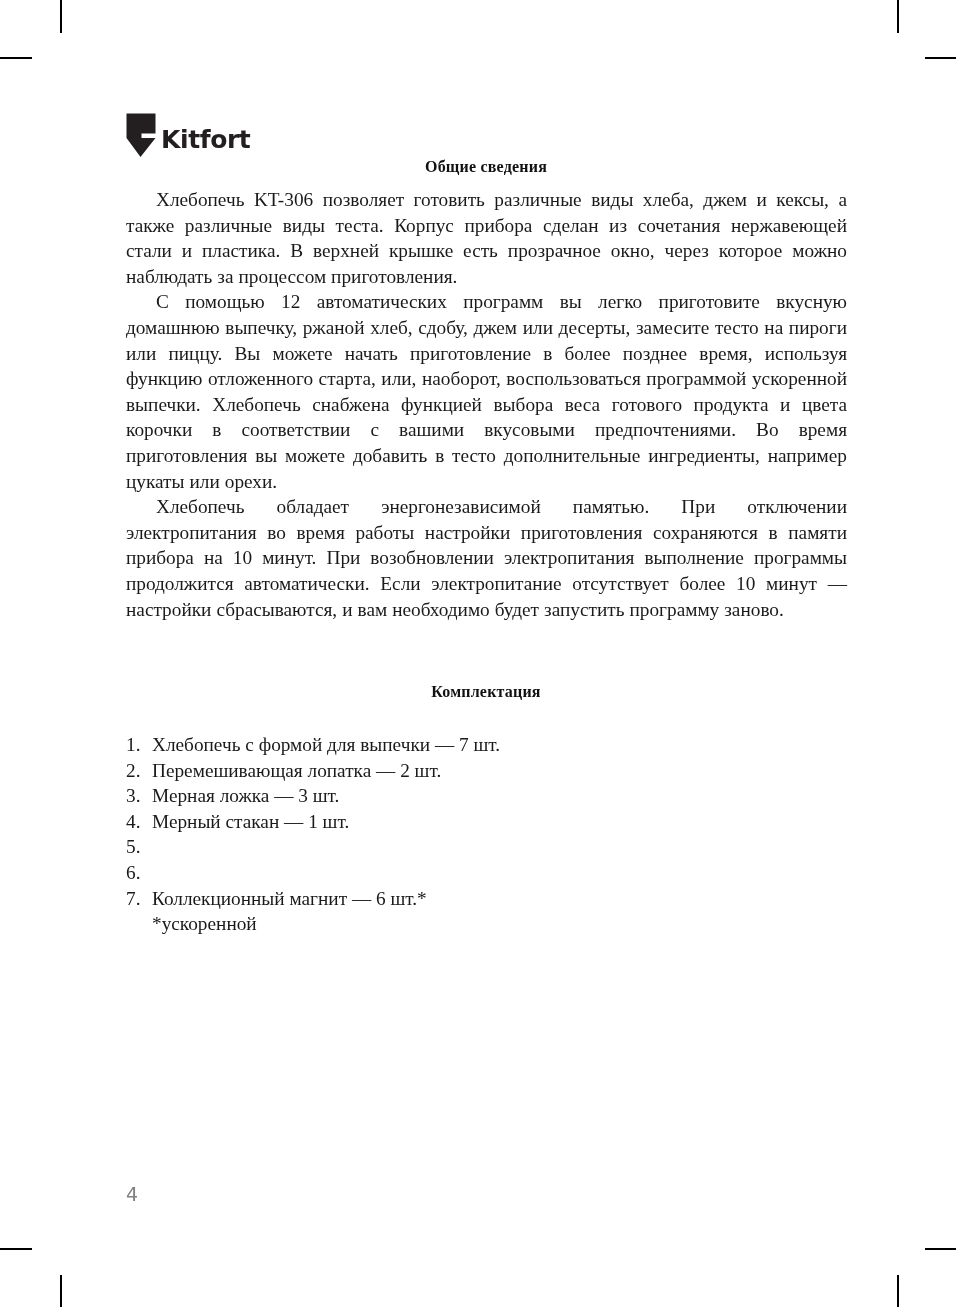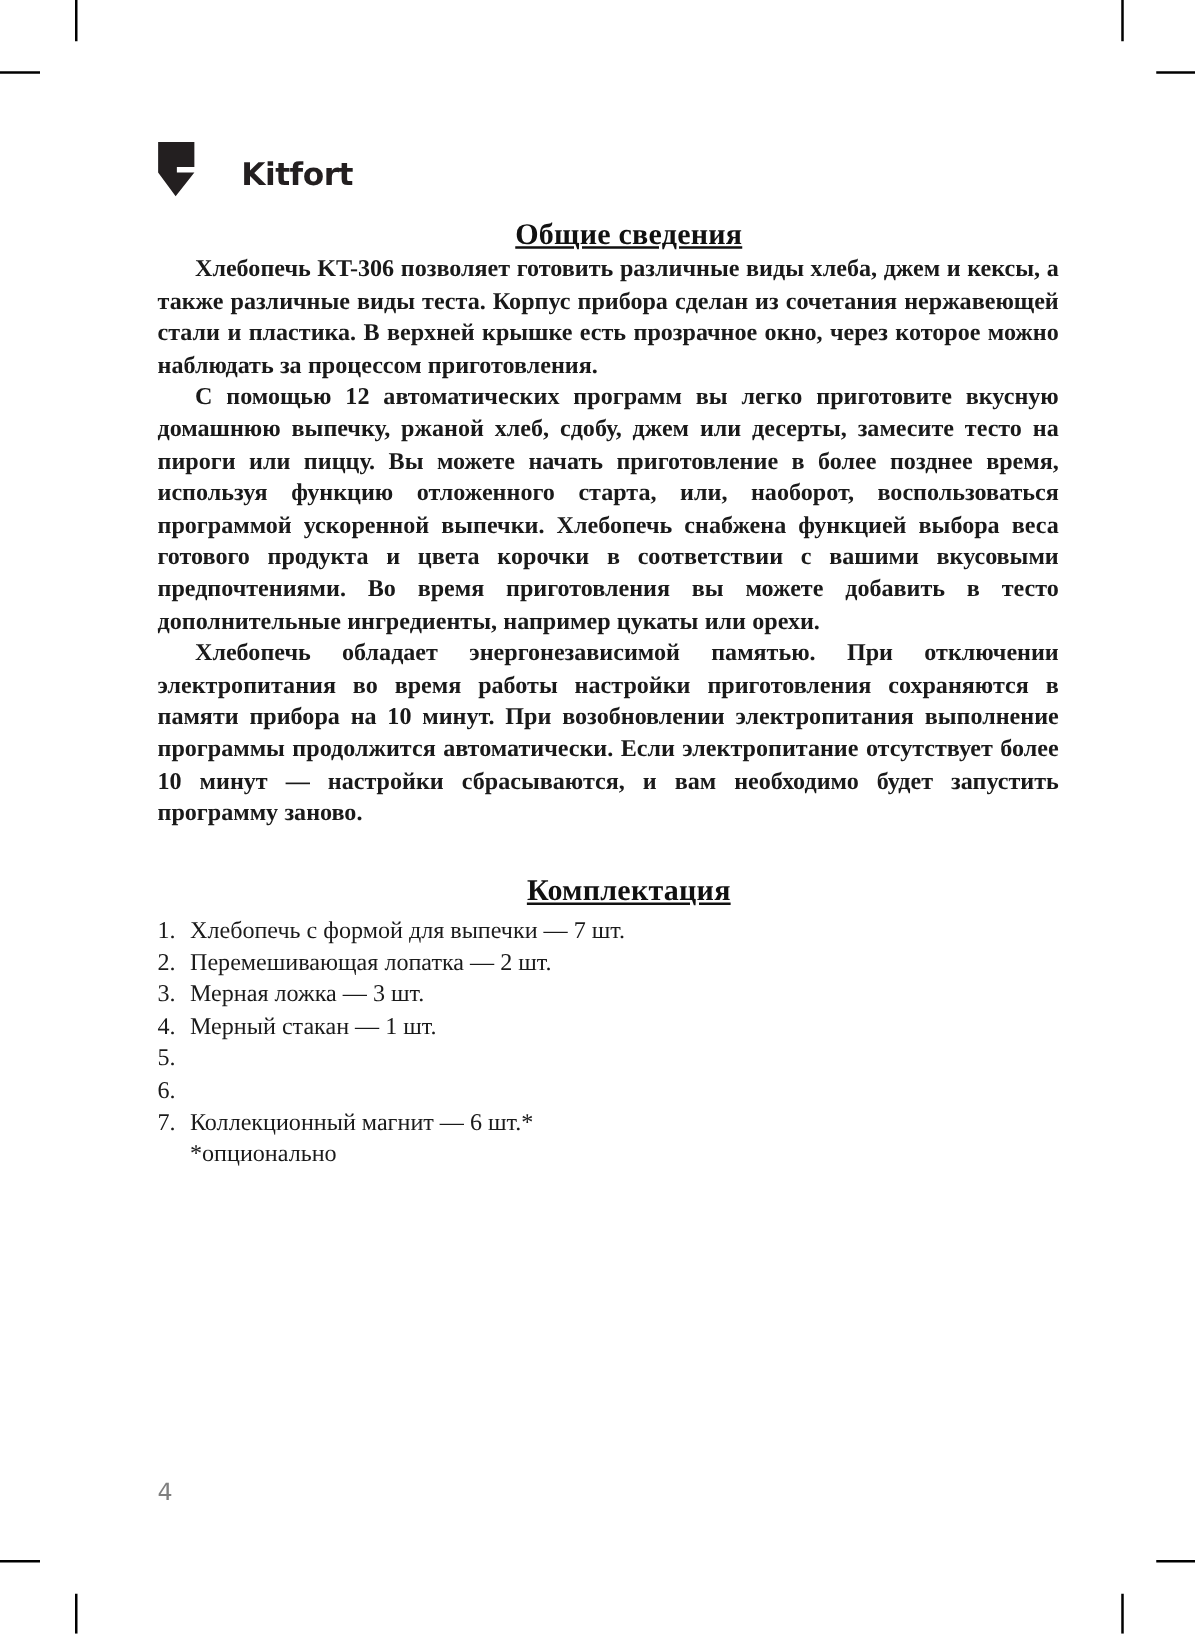--- a/index.html
+++ b/index.html
@@ -43,60 +43,58 @@
   }
 
   
   .brand {
     position: absolute;
     left: 0;
     top: 108px;
     display: flex;
     align-items: flex-end;
     height: 50px;
-    gap: 32px;
   }
   .brand-mark {
     width: 30px;
     height: 45px;
     margin-right: 5px;
     flex: none;
   }
   .brand-name {
     font-family: "DejaVu Sans", "Liberation Sans", sans-serif;
     font-weight: bold;
     font-size: 25px;
     letter-spacing: -0.4px;
     color: #231f20;
     line-height: 1;
     position: relative;
     top: -6px;
   }
 
   
   h2.section-title {
-    margin: 17px;
+    margin: 0;
     text-align: center;
     font-family: "Liberation Serif", "DejaVu Serif", serif;
     font-weight: bold;
-    font-size: 24px;
+    font-size: 16px;
     letter-spacing: 0.2px;
     color: #111111;
-    text-decoration: underline;
   }
   .title-general { position: absolute; left: 0; top: 158px; width: 720px; }
   .title-package { position: absolute; left: 0; top: 683px; width: 720px; }
 
   
   .body-block {
     position: absolute;
     left: 0;
     width: 721px;
   }
-  .block-intro { top: 203px; font-weight: bold; }
+  .block-intro { top: 187px; }
 
   p.para {
     margin: 0;
     text-align: justify;
     text-indent: 30px;
     font-size: 19.3px;
     line-height: 25.6px;
     word-spacing: 0.2px;
     hyphens: manual;
   }
@@ -188,19 +186,19 @@
       <span class="num">5.</span>
     </li>
     <li>
       <span class="num">6.</span>
     </li>
     <li>
       <span class="num">7.</span>
       <span class="txt">Коллекционный магнит — 6 шт.*</span>
     </li>
     <li class="note-row">
-      <span class="note">*опционально</span>
+      <span class="note">*ускоренной</span>
     </li>
   </ol>
 
   <div class="page-number">4</div>
 
 </div>
 
 </body></html>

